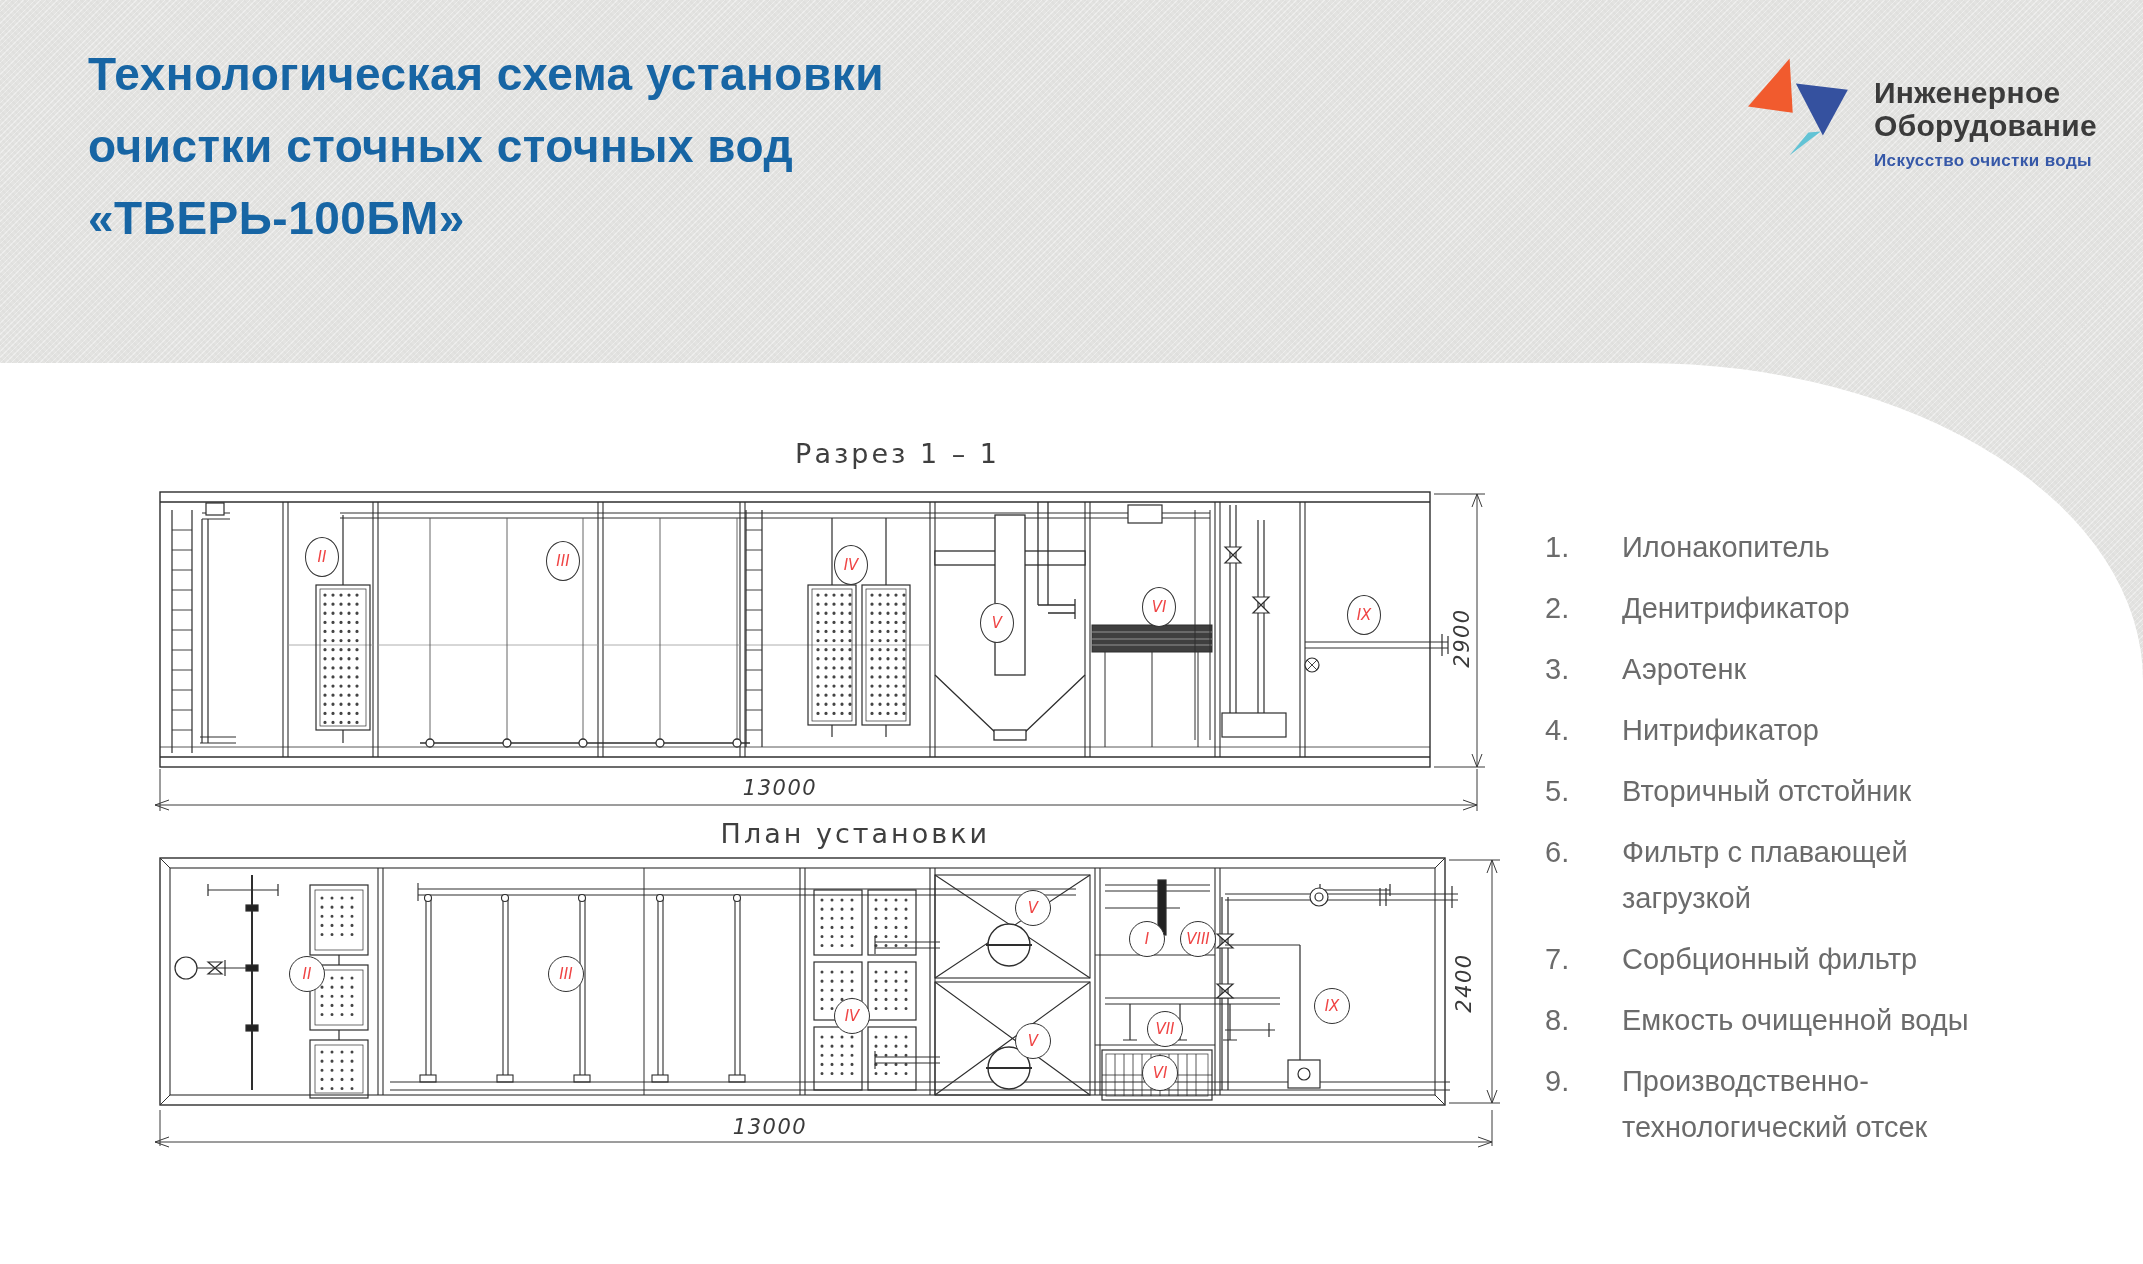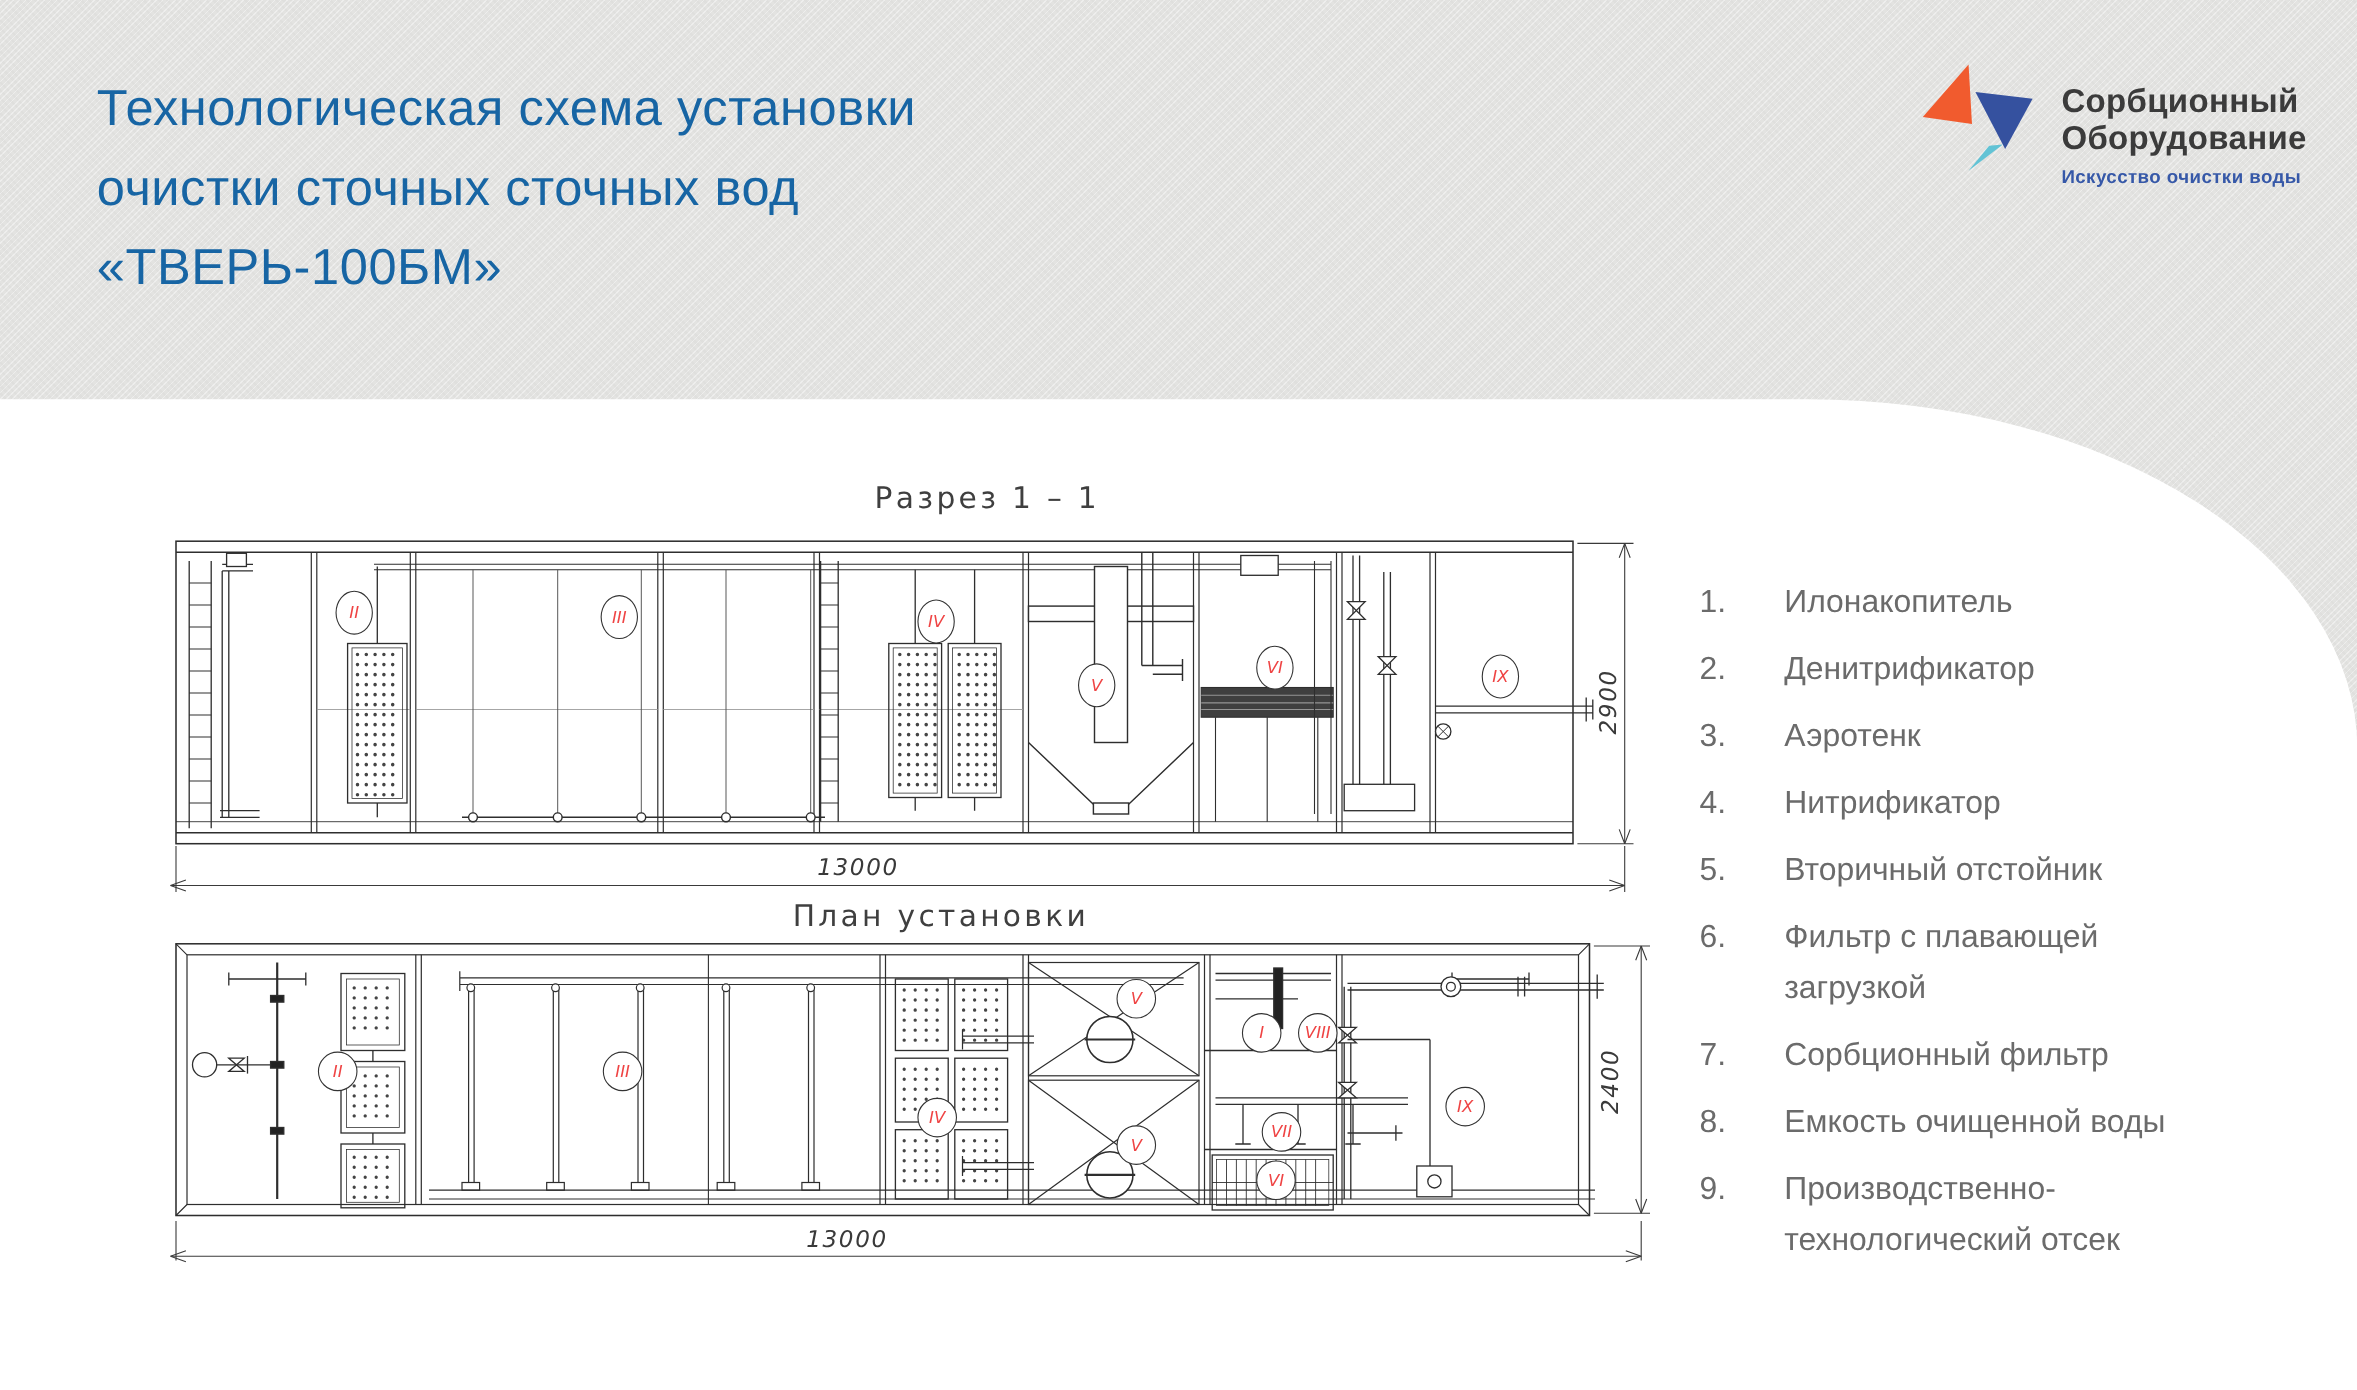--- a/index.html
+++ b/index.html
@@ -5,21 +5,21 @@
   html,body{margin:0;padding:0;background:#d8d8d6;}
   .stage{position:relative;width:2143px;height:1264px;overflow:hidden;
     background-color:#e3e3e1;
     background-image:
       repeating-linear-gradient(45deg, rgba(0,0,0,0.015) 0 2px, transparent 2px 5px),
       repeating-linear-gradient(-45deg, rgba(255,255,255,0.4) 0 1px, transparent 1px 4px);
     font-family:"Liberation Sans", sans-serif;}
   .white-panel{position:absolute;left:0;top:363px;right:0;bottom:0;background:#ffffff;
     border-top-right-radius:500px 318px;}
   
-  .title{position:absolute;left:88px;top:62px;color:#1765a4;font-weight:400;
+  .title{position:absolute;left:88px;top:38px;color:#1765a4;font-weight:700;
     font-size:46px;line-height:72px;letter-spacing:0.5px;}
   
   .logo{position:absolute;left:1748px;top:58px;display:flex;align-items:flex-start;}
   .logo-mark{width:104px;height:100px;margin-right:22px;}
   .logo-text{padding-top:18px;}
   .logo-name{font-size:30px;line-height:33px;font-weight:700;color:#3b3b3b;letter-spacing:0.3px;}
   .logo-tagline{margin-top:9px;font-size:17px;font-weight:700;color:#3658a8;letter-spacing:0.4px;}
   
   .drawing{position:absolute;}
   .drawing svg{display:block;}
@@ -59,21 +59,21 @@
     <div>«ТВЕРЬ-100БМ»</div>
   </div>
 
   <div class="logo">
     <svg class="logo-mark" viewBox="0 0 100 95">
       <polygon points="40,0 0,46 43,52" fill="#f15b2e"></polygon>
       <polygon points="46,24 96,30 72,74" fill="#35519f"></polygon>
       <polygon points="70,70 40,93 58,71" fill="#62c3d5"></polygon>
     </svg>
     <div class="logo-text">
-      <div class="logo-name">Сорбционный</div>
+      <div class="logo-name">Инженерное</div>
       <div class="logo-name">Оборудование</div>
       <div class="logo-tagline">Искусство очистки воды</div>
     </div>
   </div>
 
   <div class="drawing-title sec-title">Разрез  1 – 1</div>
 
   <div class="drawing sec">
     <svg viewBox="0 0 1350 330" width="1350" height="330">
       <g stroke="#2e2e2e" fill="none" stroke-width="1.4">

